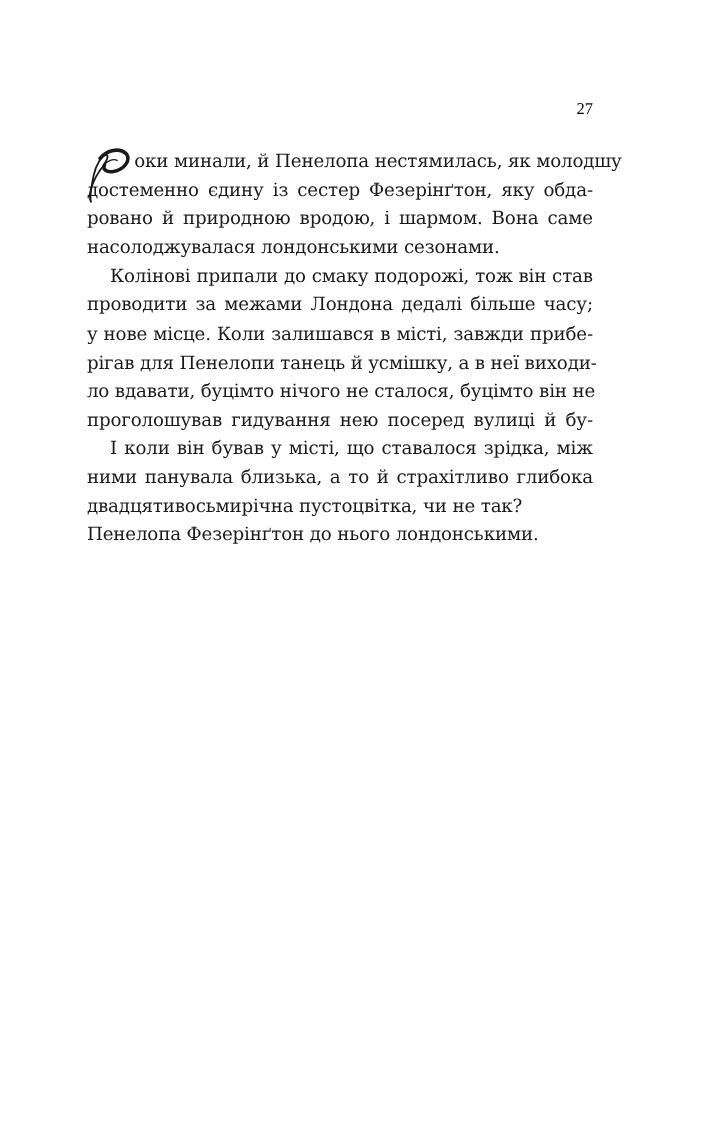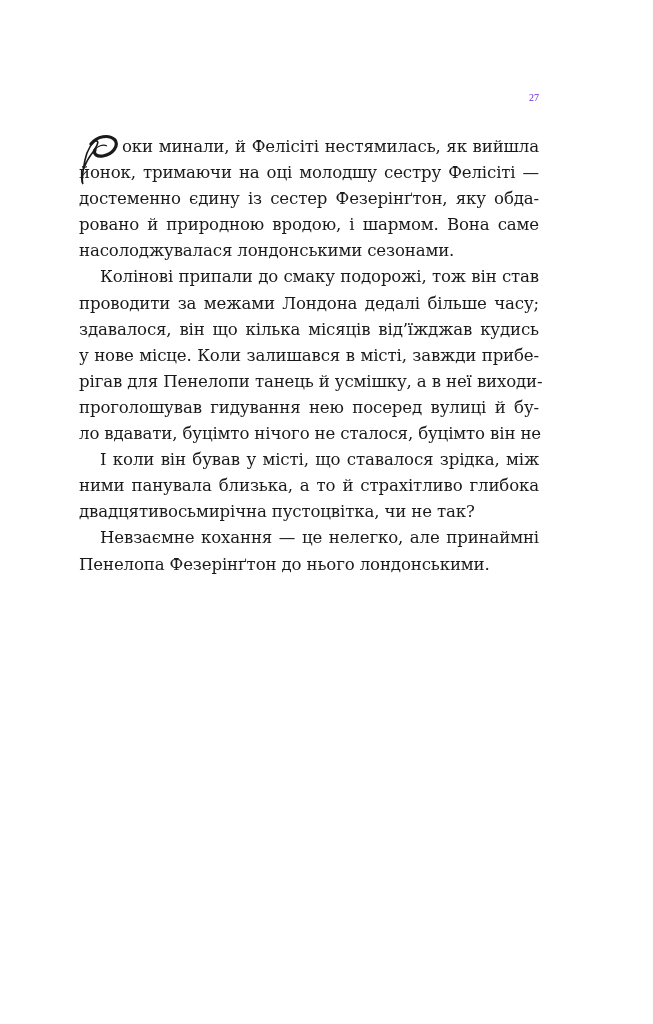--- a/index.html
+++ b/index.html
@@ -12,23 +12,23 @@
       height: 1024px;
       position: relative;
       overflow: hidden;
       font-family: "DejaVu Serif", "Liberation Serif", serif;
       color: #1a1a1a;
     }
     .page-number {
       position: absolute;
       top: 92px;
       right: 114px;
-      font-size: 10px;
+      font-size: 15px;
       font-family: "Liberation Serif", "DejaVu Serif", serif;
-      color: #6d28d9;
+      color: #000000;
     }
     .text-block {
       position: absolute;
       left: 79px;
       top: 134px;
       width: 460px;
     }
     .line {
       height: 26.1px;
       line-height: 26.1px;
@@ -68,41 +68,38 @@
 
   <div class="drop-cap">
     <svg viewBox="0 0 44 58" xmlns="http://www.w3.org/2000/svg">
       <path d="M8 54 C 4 48, 10 32, 18 22 C 22 16, 24 12, 22 11 C 18 10, 12 20, 10 30 C 8 40, 6 50, 8 54 Z" fill="none" stroke="#1a1a1a" stroke-width="1.6"></path>
       <path d="M16 14 C 22 6, 34 4, 40 10 C 44 16, 38 24, 28 26 C 22 27, 18 24, 20 20" fill="none" stroke="#1a1a1a" stroke-width="3.2" stroke-linecap="round"></path>
       <path d="M20 20 C 22 16, 28 14, 32 16" fill="none" stroke="#1a1a1a" stroke-width="1.2"></path>
     </svg>
   </div>
 
   <div>
-    <div class="line dropcap-line">оки минали, й Фелісіті нестямилась, як вийшла</div>
-    <div class="line">йонок, тримаючи на оці молодшу сестру Фелісіті —</div>
+    <div class="line dropcap-line">оки минали, й Пенелопа нестямилась, як молодшу</div>
     <div class="line">достеменно єдину із сестер Фезерінґтон, яку обда-</div>
     <div class="line">ровано й природною вродою, і шармом. Вона саме</div>
     <div class="line last">насолоджувалася лондонськими сезонами.</div>
   </div>
 
   <div>
     <div class="line indent">Колінові припали до смаку подорожі, тож він став</div>
     <div class="line">проводити за межами Лондона дедалі більше часу;</div>
-    <div class="line">здавалося, він що кілька місяців від’їжджав кудись</div>
     <div class="line">у нове місце. Коли залишався в місті, завжди прибе-</div>
     <div class="line">рігав для Пенелопи танець й усмішку, а в неї виходи-</div>
+    <div class="line">ло вдавати, буцімто нічого не сталося, буцімто він не</div>
     <div class="line">проголошував гидування нею посеред вулиці й бу-</div>
-    <div class="line">ло вдавати, буцімто нічого не сталося, буцімто він не</div>
   </div>
 
   <div>
     <div class="line indent">І коли він бував у місті, що ставалося зрідка, між</div>
     <div class="line">ними панувала близька, а то й страхітливо глибока</div>
     <div class="line last">двадцятивосьмирічна пустоцвітка, чи не так?</div>
   </div>
 
   <div>
-    <div class="line indent">Невзаємне кохання — це нелегко, але принаймні</div>
     <div class="line last">Пенелопа Фезерінґтон до нього лондонськими.</div>
   </div>
 
 </div>
 
 </body></html>

